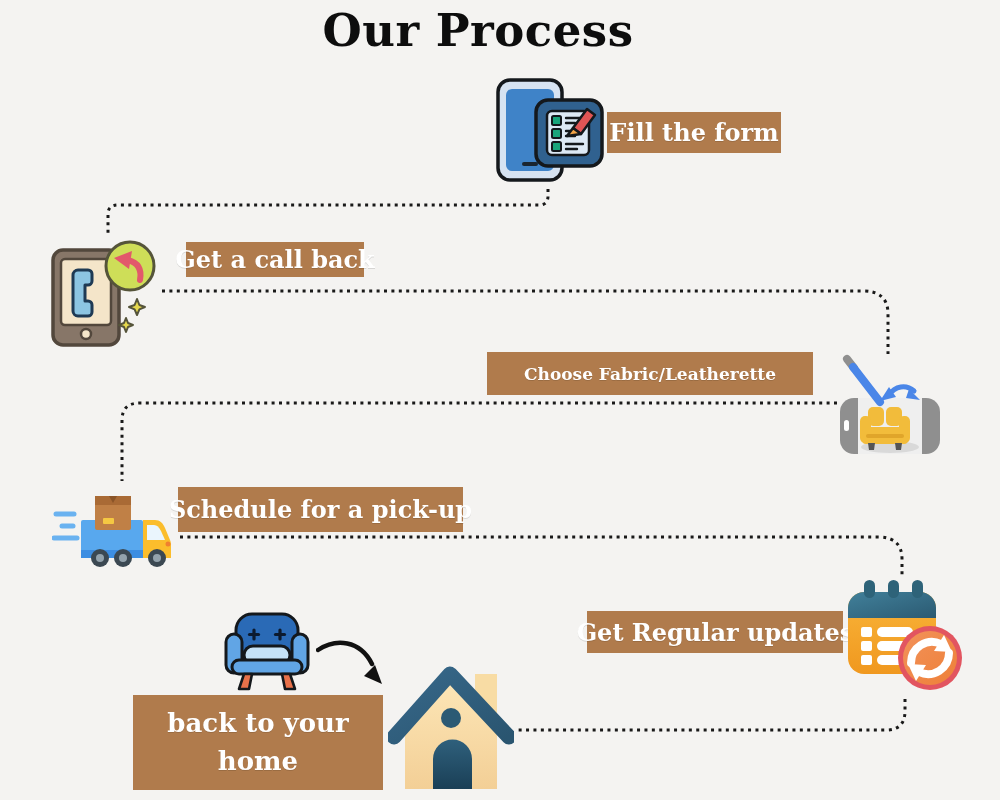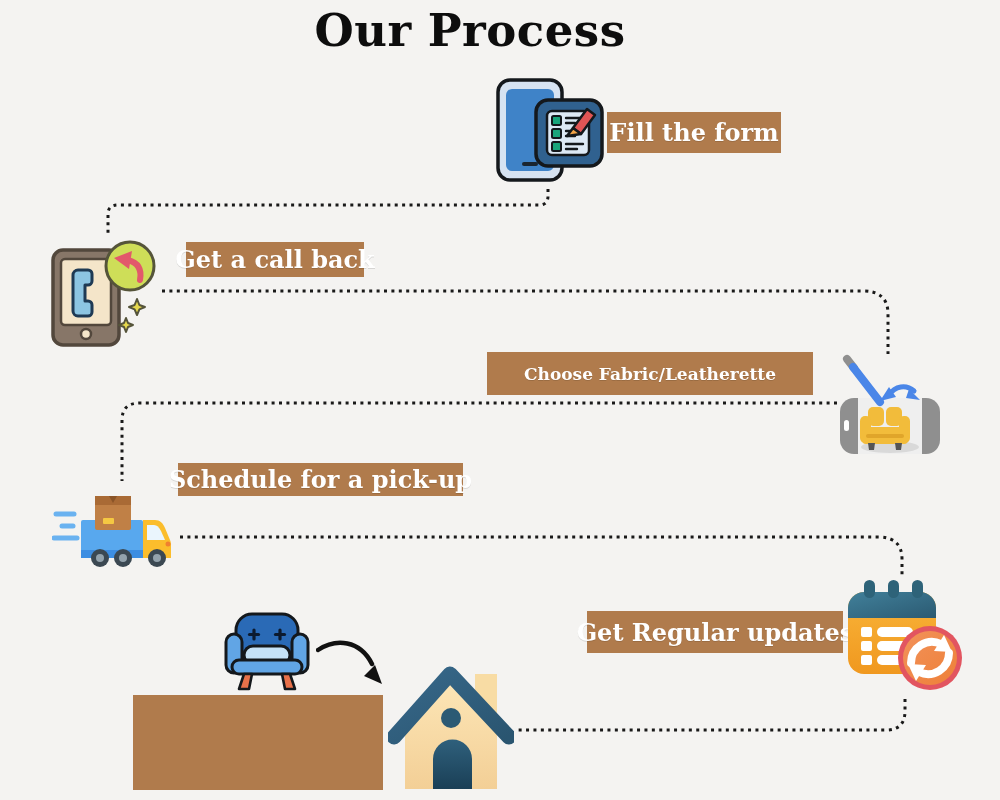--- a/index.html
+++ b/index.html
@@ -3,38 +3,38 @@
 <meta charset="utf-8">
 <style>
   html,body{margin:0;padding:0;}
   body{
     width:1000px;height:800px;position:relative;overflow:hidden;
     background:#f4f3f1;
     font-family:"DejaVu Serif","Liberation Serif",serif;
   }
   .stage{position:absolute;inset:0;width:1000px;height:800px;}
   .title{
-    position:absolute;top:4px;left:4px;width:932px;text-align:center;
+    position:absolute;top:4px;left:12px;width:932px;text-align:center;
     font-size:45px;font-weight:700;color:#0d0d0d;letter-spacing:.5px;
   }
   .connectors{position:absolute;left:0;top:0;z-index:1;}
   .icon{position:absolute;z-index:3;}
   .step-label{
     position:absolute;z-index:2;
     background:#b07b4c;color:#ffffff;
     font-weight:700;font-size:24px;
     display:flex;align-items:center;justify-content:center;
     white-space:nowrap;text-align:center;
     text-shadow:0 1px 0 rgba(0,0,0,.12);
   }
   .step-label.two-line{white-space:normal;flex-direction:column;font-size:26px;line-height:1.45;}
   .lbl-1{left:607px;top:112px;width:174px;height:41px;}
   .lbl-2{left:186px;top:242px;width:178px;height:35px;}
   .lbl-3{left:487px;top:352px;width:326px;height:43px;font-size:17px;}
-  .lbl-4{left:178px;top:463px;width:285px;height:33px;}
+  .lbl-4{left:178px;top:487px;width:285px;height:45px;}
   .lbl-5{left:587px;top:611px;width:256px;height:42px;}
   .lbl-6{left:133px;top:695px;width:250px;height:95px;}
   .ic-1{left:494px;top:78px;}
   .ic-2{left:50px;top:238px;}
   .ic-3{left:836px;top:350px;}
   .ic-4{left:52px;top:486px;}
   .ic-5{left:844px;top:576px;}
   .ic-6a{left:222px;top:610px;}
   .ic-6b{left:316px;top:636px;}
   .ic-6c{left:388px;top:666px;}
@@ -221,15 +221,16 @@
     <circle cx="63" cy="52" r="10" fill="#2c5a74"></circle>
     <path d="M45,123 v-30 a19.5,19.5 0 0 1 39,0 v30 z" fill="url(#doorGrad)"></path>
   </svg>
 
   <div class="step-label lbl-1">Fill the form</div>
   <div class="step-label lbl-2">Get a call back</div>
   <div class="step-label lbl-3">Choose Fabric/Leatherette</div>
   <div class="step-label lbl-4">Schedule for a pick-up</div>
   <div class="step-label lbl-5">Get Regular updates</div>
   <div class="step-label lbl-6 two-line">
+    <span>back to your home</span>
   </div>
 
 </div>
 
 </body></html>

